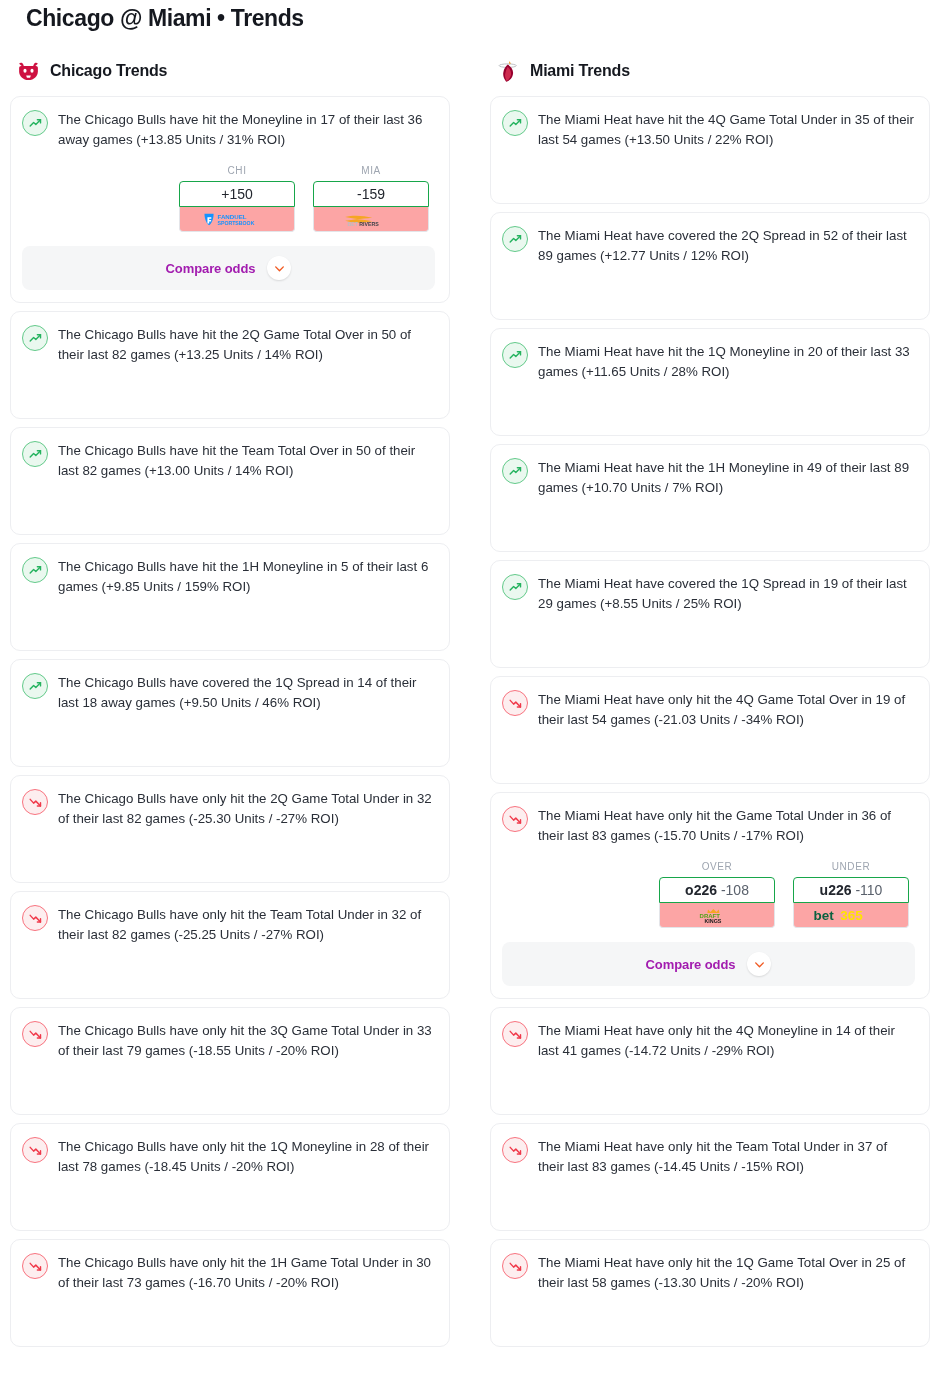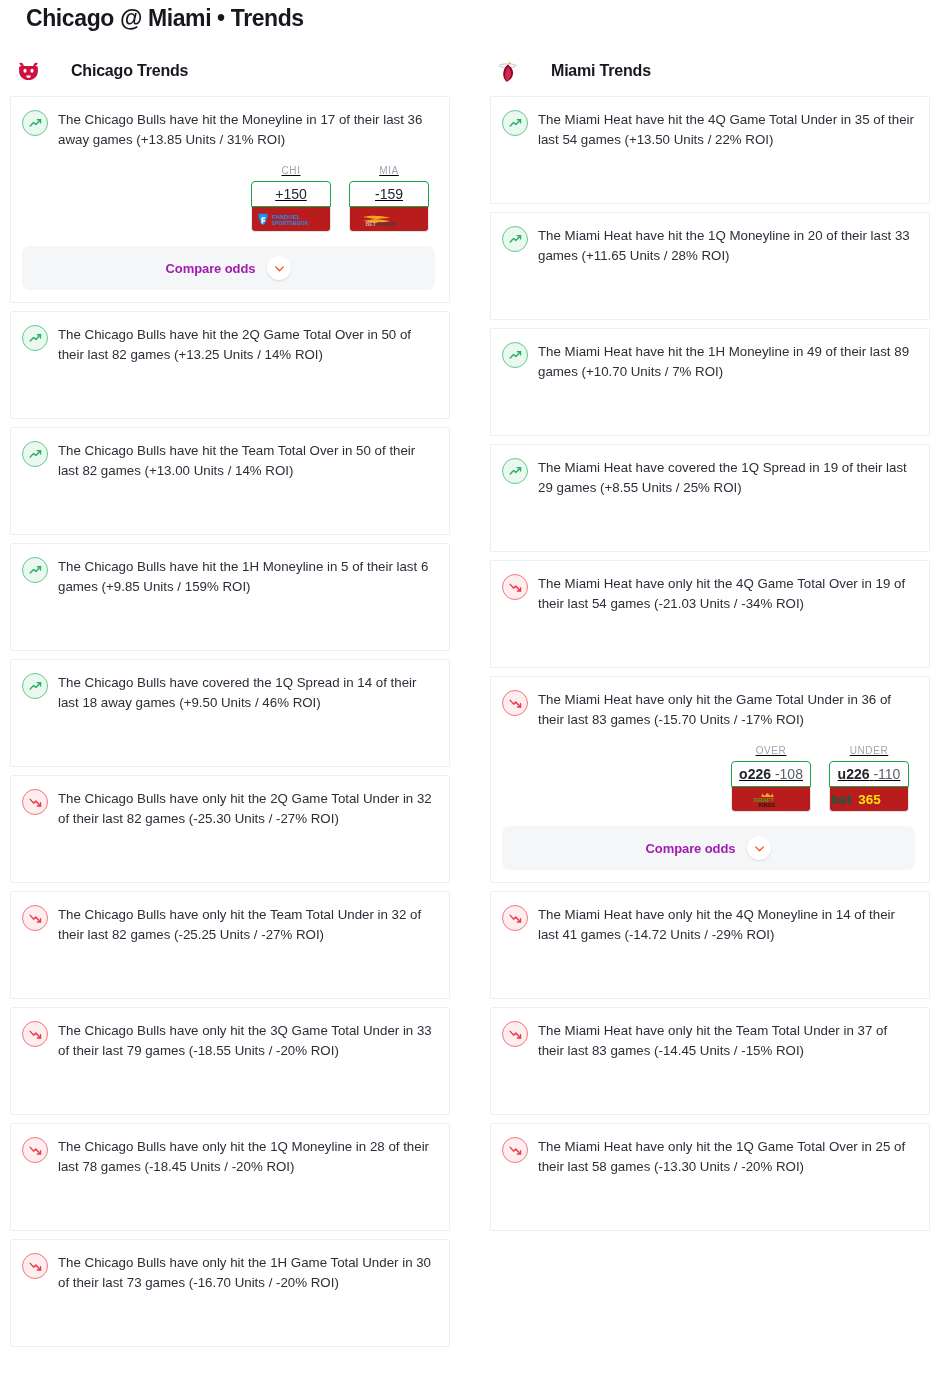--- a/index.html
+++ b/index.html
@@ -49,29 +49,28 @@
     align-items: center;
     gap: 9px;
     height: 26px;
     margin: 0 0 12px 6px;
   }
   .col-head-title {
     font-size: 16px;
     font-weight: 800;
     color: #15181f;
     letter-spacing: -0.2px;
-    margin-left: 21px;
   }
   .team-logo { width: 25px; height: 25px; display: block; }
 
   
   .trend-card {
     background: #ffffff;
     border: 1px solid #edeef1;
-    border-radius: 2px;
+    border-radius: 10px;
     padding: 12px 14px 12px 11px;
     margin-bottom: 8px;
     min-height: 108px;
   }
   .trend-card.with-odds { min-height: auto; padding-bottom: 12px; }
 
   .trend-top { display: flex; gap: 10px; align-items: flex-start; }
 
   .trend-icon {
     flex: 0 0 26px;
@@ -92,21 +91,21 @@
   }
 
   
   .odds-wrap {
     display: flex;
     justify-content: flex-end;
     gap: 18px;
     margin-top: 16px;
     padding-right: 6px;
   }
-  .odds-col { width: 80px; text-decoration: underline; }
+  .odds-col { width: 116px; }
   .odds-label {
     text-align: center;
     font-size: 10px;
     letter-spacing: 0.6px;
     color: #9ea5b0;
     margin-bottom: 5px;
     text-transform: uppercase;
   }
   .odds-box {
     border: 1px solid #17a64a;
@@ -122,21 +121,21 @@
     white-space: nowrap;
   }
   .odds-value .strong { font-weight: 700; }
   .odds-value .muted { color: #5a616c; }
   .book-box {
     border: 1px solid #e3e5e9;
     border-top: none;
     border-radius: 0 0 4px 4px;
     height: 25px;
     display: flex; align-items: center; justify-content: center;
-    background: #b91c1c;
+    background: #fca5a5;
     overflow: hidden;
   }
   .book-logo { height: 17px; display: block; }
 
   
   .compare-bar {
     margin-top: 14px;
     background: #f5f6f7;
     border-radius: 8px;
     height: 44px;
@@ -351,20 +350,31 @@
           </div>
         </div>
         <div class="trend-card">
           <div class="trend-top">
             <span class="trend-icon up">
               <svg viewBox="0 0 24 24" width="15" height="15" fill="none" stroke="#25b35f" stroke-width="2.3" stroke-linecap="round" stroke-linejoin="round">
                 <polyline points="3.5,16 9,10.5 12.5,13.5 20,6"></polyline>
                 <polyline points="15,6 20,6 20,11"></polyline>
               </svg>
             </span>
+            <div class="trend-text">The Miami Heat have covered the 2Q Spread in 52 of their last 89 games (+12.77 Units / 12% ROI)</div>
+          </div>
+        </div>
+        <div class="trend-card">
+          <div class="trend-top">
+            <span class="trend-icon up">
+              <svg viewBox="0 0 24 24" width="15" height="15" fill="none" stroke="#25b35f" stroke-width="2.3" stroke-linecap="round" stroke-linejoin="round">
+                <polyline points="3.5,16 9,10.5 12.5,13.5 20,6"></polyline>
+                <polyline points="15,6 20,6 20,11"></polyline>
+              </svg>
+            </span>
             <div class="trend-text">The Miami Heat have hit the 1Q Moneyline in 20 of their last 33 games (+11.65 Units / 28% ROI)</div>
           </div>
         </div>
         <div class="trend-card">
           <div class="trend-top">
             <span class="trend-icon up">
               <svg viewBox="0 0 24 24" width="15" height="15" fill="none" stroke="#25b35f" stroke-width="2.3" stroke-linecap="round" stroke-linejoin="round">
                 <polyline points="3.5,16 9,10.5 12.5,13.5 20,6"></polyline>
                 <polyline points="15,6 20,6 20,11"></polyline>
               </svg>

